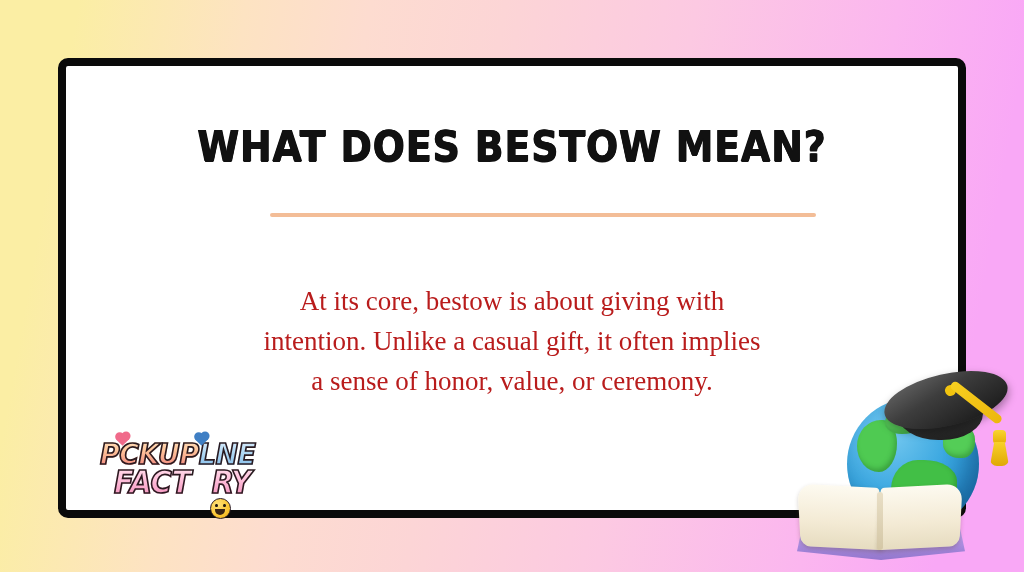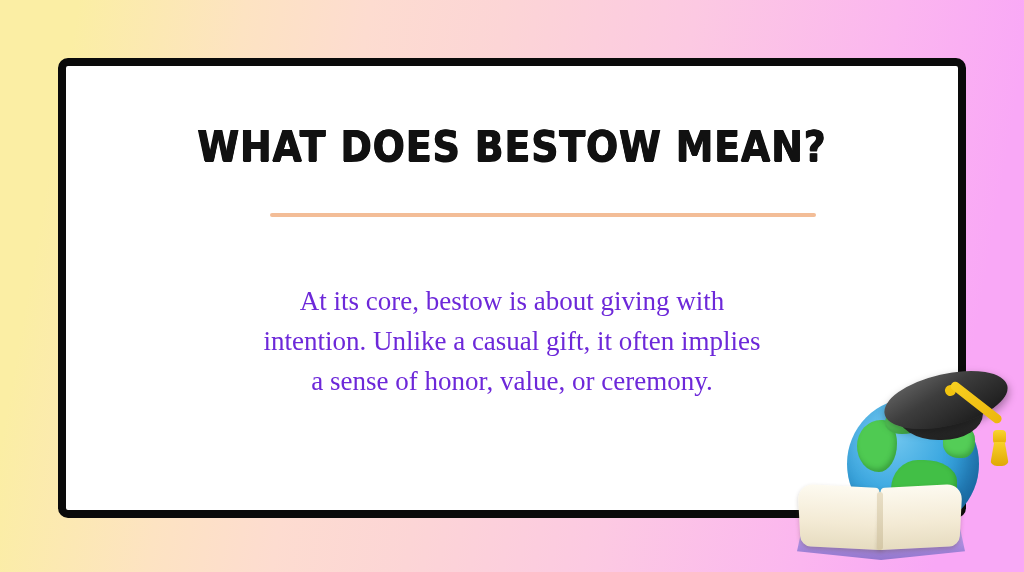--- a/index.html
+++ b/index.html
@@ -82,21 +82,21 @@
   
   .body-text {
     position: absolute;
     left: 190px;
     top: 215px;
     width: 512px;
     text-align: center;
     font-family: "Liberation Serif", "DejaVu Serif", serif;
     font-size: 27px;
     line-height: 40px;
-    color: #6d28d9;
+    color: #b91c1c;
   }
 
   
   .logo {
     position: absolute;
     left: 34px;
     top: 372px;
     width: 160px;
     height: 66px;
   }
@@ -348,20 +348,38 @@
 
   <div class="card">
     <div class="card-inner">
 
       <div class="title">WHAT DOES BESTOW MEAN?</div>
 
       <div class="divider"></div>
 
       <div class="body-text">At its core, bestow is about giving with intention. Unlike a casual gift, it often implies a sense of honor, value, or ceremony.</div>
 
+      <div class="logo">
+
+        <div class="logo-row logo-row-1">
+          <span class="logo-seg seg-pickup">P</span><span class="logo-seg seg-pickup">CKUP</span><span class="logo-seg seg-line">L</span><span class="logo-seg seg-line">NE</span>
+          <span class="heart heart-1"></span>
+          <span class="heart heart-2"></span>
+        </div>
+
+        <div class="logo-row logo-row-2">
+          <span class="logo-seg seg-factory">FACT</span><span style="display:inline-block;width:21px"></span><span class="logo-seg seg-factory">RY</span>
+          <span class="smiley">
+            <span class="eye eye-l"></span>
+            <span class="eye eye-r"></span>
+            <span class="mouth"></span>
+          </span>
+        </div>
+
+      </div>
 
     </div>
   </div>
 
   <div class="illustration">
 
     <div class="globe">
       <span class="land land-1"></span>
       <span class="land land-2"></span>
       <span class="land land-3"></span>

